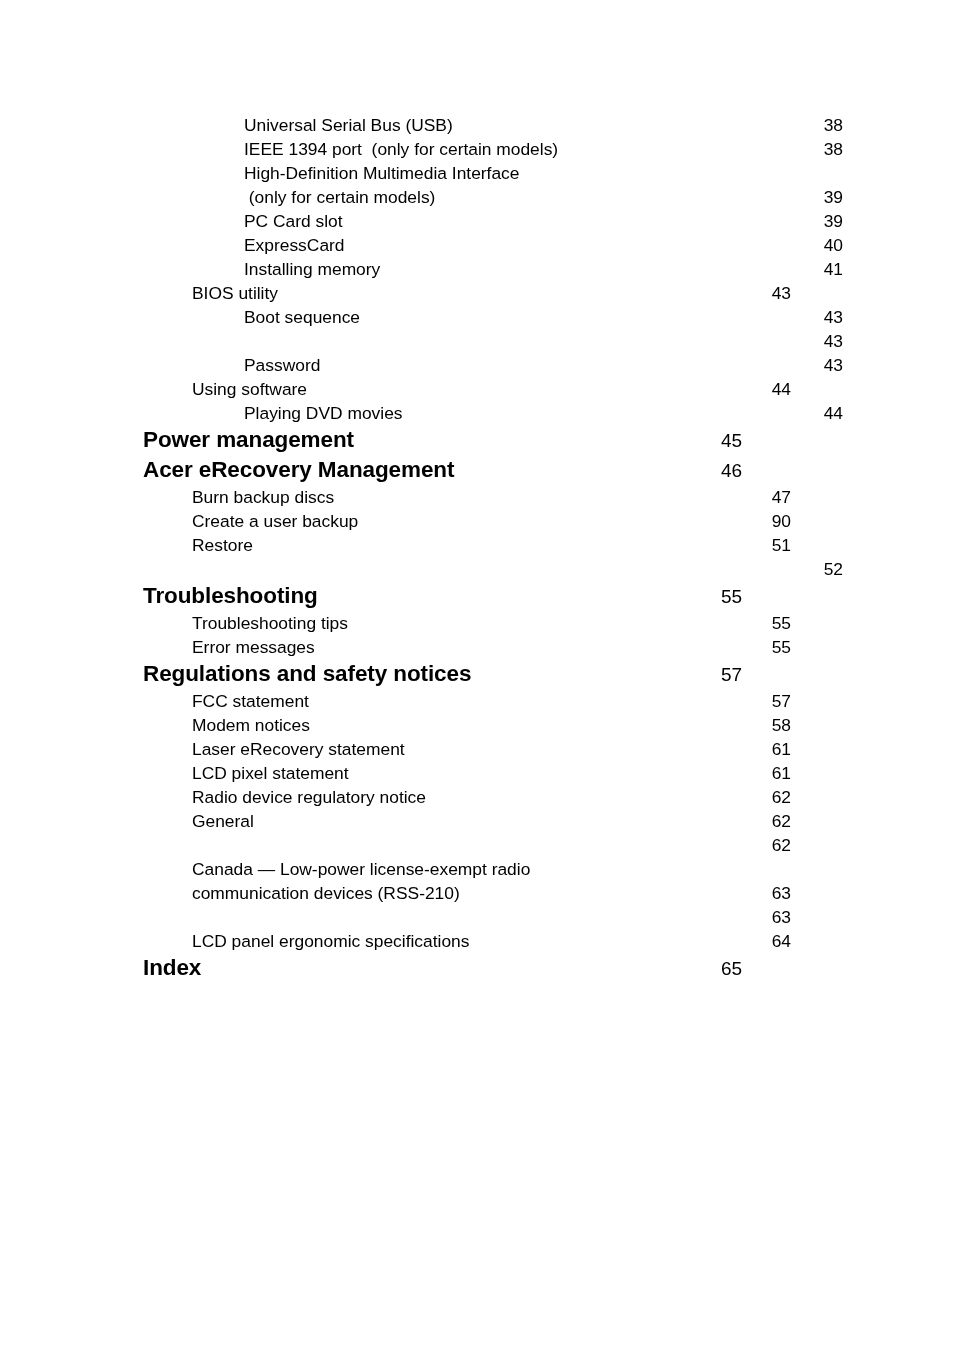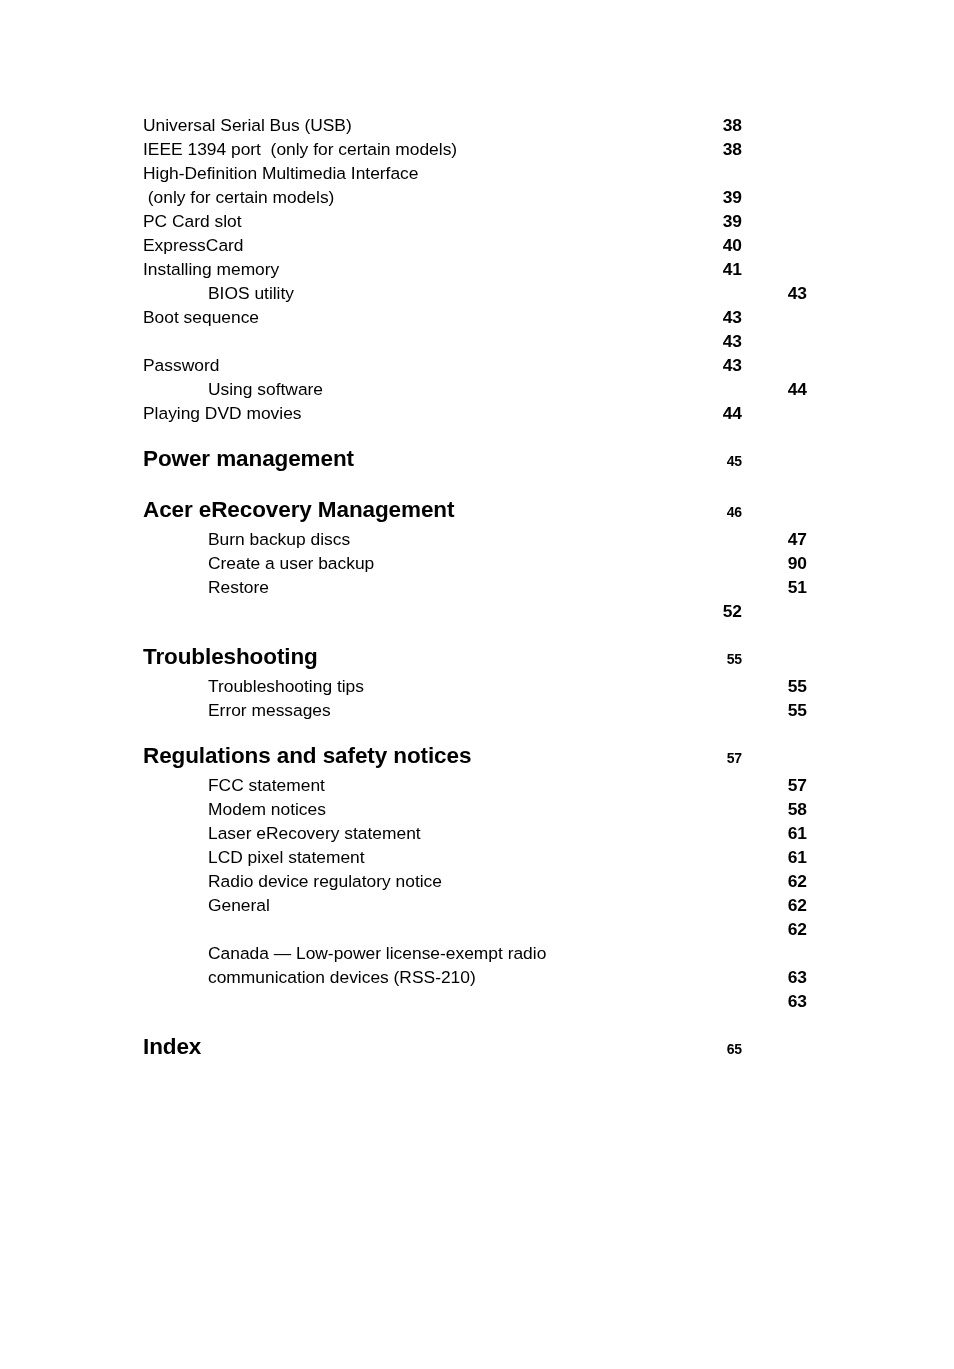--- a/index.html
+++ b/index.html
@@ -43,53 +43,52 @@
   }
 
   .toc-filler {
     flex: 1 1 auto;
     min-width: 8px;
   }
 
   .toc-page {
     flex: 0 0 auto;
     text-align: right;
-    font-weight: bold;
   }
 
   
   .lvl-h {
     font-size: 22.5px;
     font-weight: bold;
     line-height: 29px;
     margin-left: 0px;
     letter-spacing: -0.1px;
-    margin-top: 19px;
   }
   .lvl-h .toc-page {
-    font-weight: bold;
-    font-size: 14px;
+    font-weight: normal;
+    font-size: 19px;
   }
 
   
   .lvl-1 {
     font-size: 17.4px;
     font-weight: normal;
     line-height: 24px;
-    margin-left: 65px;
+    margin-left: 49px;
   }
   .lvl-1 .toc-page {
     font-size: 17.4px;
   }
 
   
   .lvl-2 {
     font-size: 17.4px;
     font-weight: normal;
     line-height: 24px;
+    margin-left: 101px;
   }
   .lvl-2 .toc-page {
     font-size: 17.4px;
   }
 
   
   .no-page .toc-page {
     visibility: hidden;
   }
 </style>
@@ -124,15 +123,16 @@
       <div class="toc-row lvl-1"><span class="toc-label">FCC statement</span><span class="toc-filler"></span><span class="toc-page">57</span></div>
       <div class="toc-row lvl-1"><span class="toc-label">Modem notices</span><span class="toc-filler"></span><span class="toc-page">58</span></div>
       <div class="toc-row lvl-1"><span class="toc-label">Laser eRecovery statement</span><span class="toc-filler"></span><span class="toc-page">61</span></div>
       <div class="toc-row lvl-1"><span class="toc-label">LCD pixel statement</span><span class="toc-filler"></span><span class="toc-page">61</span></div>
       <div class="toc-row lvl-1"><span class="toc-label">Radio device regulatory notice</span><span class="toc-filler"></span><span class="toc-page">62</span></div>
       <div class="toc-row lvl-1"><span class="toc-label">General</span><span class="toc-filler"></span><span class="toc-page">62</span></div>
       <div class="toc-row lvl-1"><span class="toc-filler"></span><span class="toc-page">62</span></div>
       <div class="toc-row lvl-1 no-page"><span class="toc-label">Canada — Low-power license-exempt radio</span><span class="toc-filler"></span><span class="toc-page"></span></div>
       <div class="toc-row lvl-1"><span class="toc-label">communication devices (RSS-210)</span><span class="toc-filler"></span><span class="toc-page">63</span></div>
       <div class="toc-row lvl-1"><span class="toc-filler"></span><span class="toc-page">63</span></div>
+      <div class="toc-row lvl-1"><span class="toc-label">LCD panel ergonomic specifications</span><span class="toc-filler"></span><span class="toc-page">64</span></div>
       <div class="toc-row lvl-h"><span class="toc-label">Index</span><span class="toc-filler"></span><span class="toc-page">65</span></div>
     </div>
 </div>
 
 </body></html>

